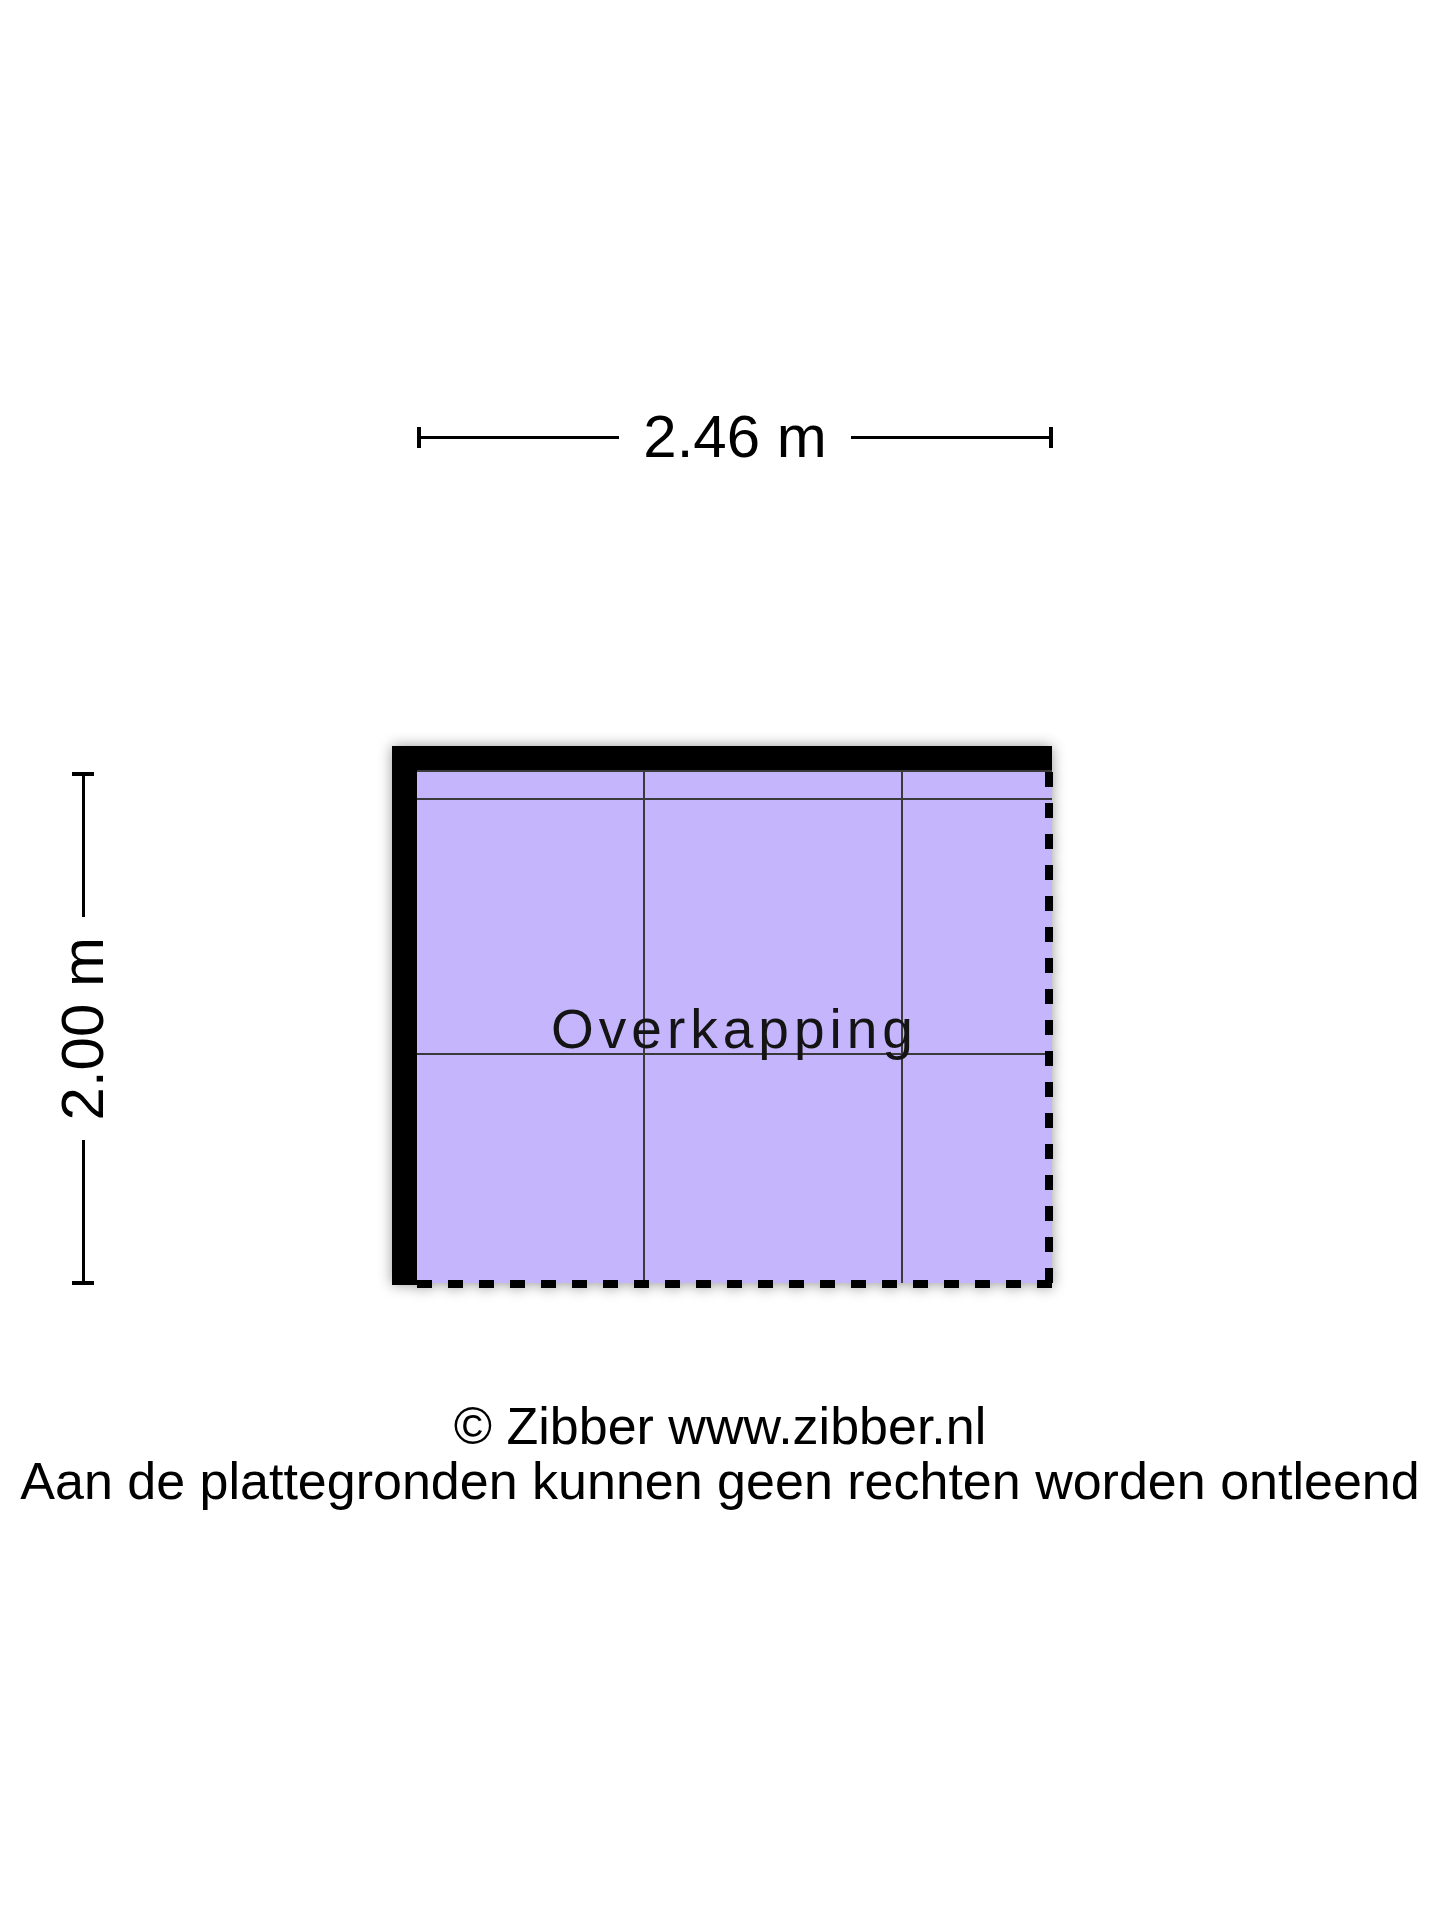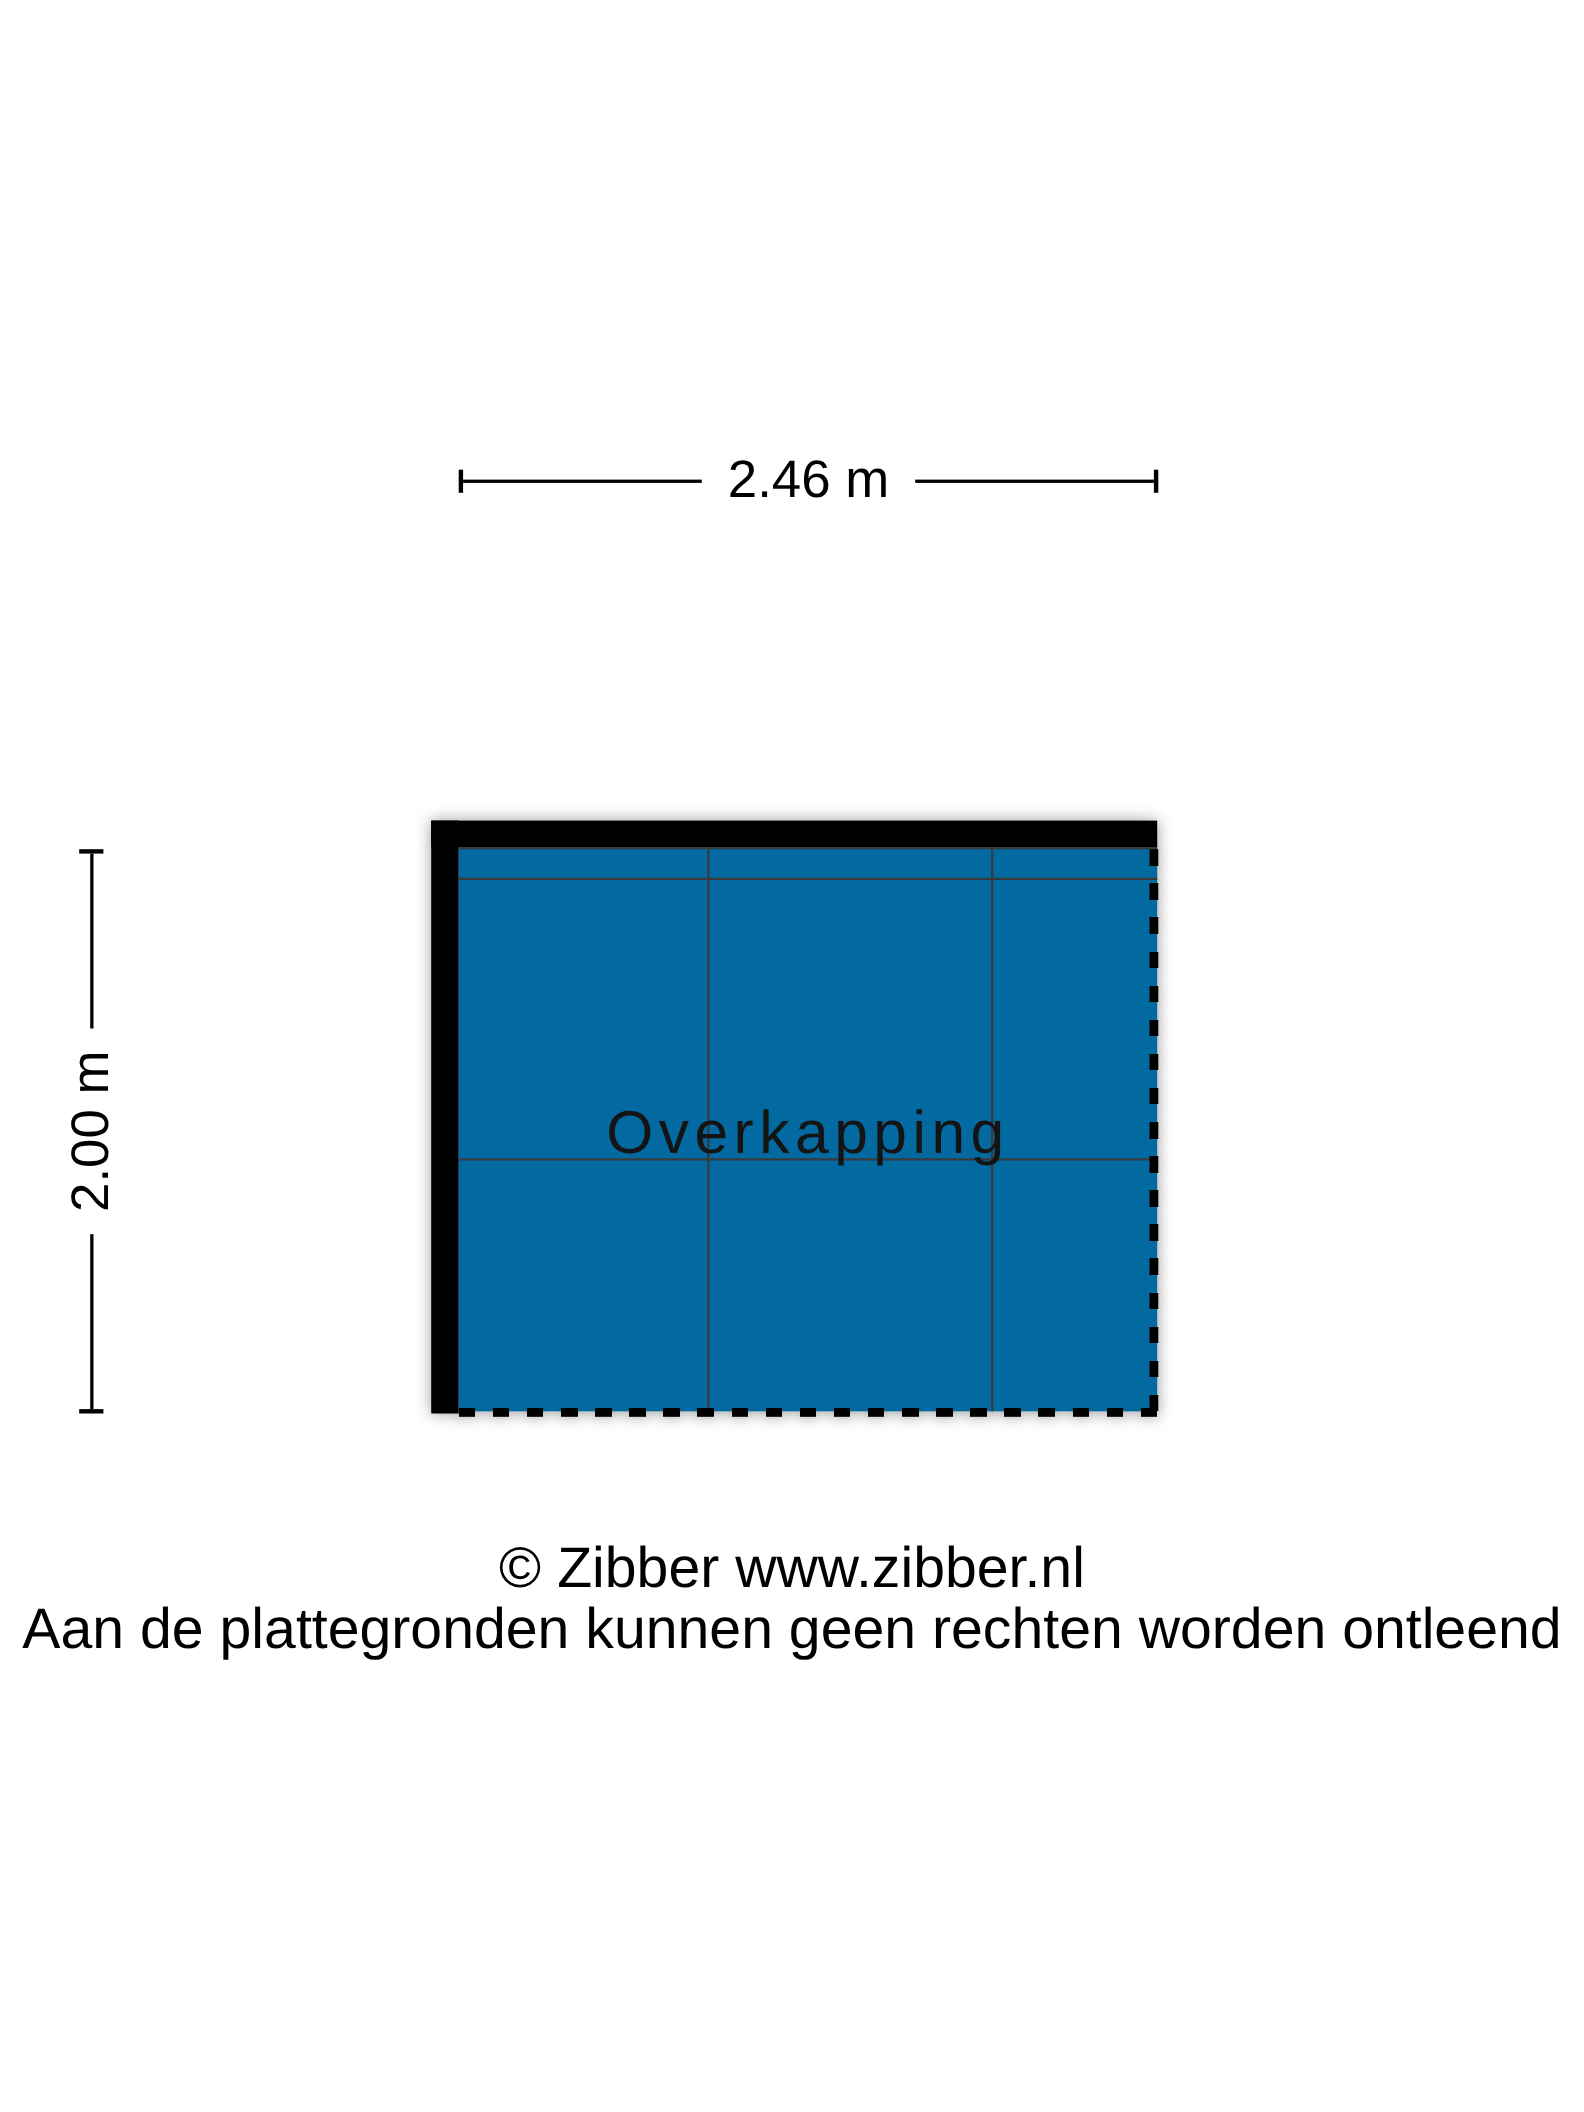--- a/index.html
+++ b/index.html
@@ -17,40 +17,40 @@
 
   .dim .seg { background:#000; }
   .dim-top .seg { flex:1 1 auto; height:3px; }
   .dim-left .seg { flex:1 1 auto; width:3px; }
 
   .dim .tick { background:#000; flex:0 0 auto; }
   .dim-top .tick { width:4px; height:21px; }
   .dim-left .tick { width:22px; height:4px; }
 
   .dim .lbl {
-    flex:0 0 auto; font-size:48px; line-height:52px; white-space:nowrap; color:#000;
+    flex:0 0 auto; font-size:60px; line-height:52px; white-space:nowrap; color:#000;
   }
   .dim-top .lbl { padding:0 24px; }
   .dim-left .lbl {
     writing-mode:vertical-rl; transform:rotate(180deg);
     padding:20px 0; line-height:52px; text-align:center;
   }
 
   
   .room {
     position:absolute; left:392px; top:746px; width:661px; height:544px;
     filter:drop-shadow(0 0 7px rgba(0,0,0,0.40));
   }
   .wall { position:absolute; background:#000; }
   .wall-top  { left:0; top:0; width:660px; height:24px; }
   .wall-left { left:0; top:0; width:25px;  height:539px; }
 
   .floor {
     position:absolute; left:25px; top:24px; width:635px; height:513px;
-    background:#0369a1; border-top:2px solid #3a3a3a; box-sizing:border-box;
+    background:#c4b5fd; border-top:2px solid #3a3a3a; box-sizing:border-box;
   }
   .gv { position:absolute; top:0; bottom:0; width:2px; background:#3a3a3a; }
   .gh { position:absolute; left:0; right:0; height:2px; background:#3a3a3a; }
   .gv1 { left:226px; } .gv2 { left:484px; }
   .gh1 { top:26px; }  .gh2 { top:281px; }
 
   .room-label {
     position:absolute; left:0; width:100%; top:225px; text-align:center;
     font-size:55px; letter-spacing:5px; color:#141414; white-space:nowrap;
   }

